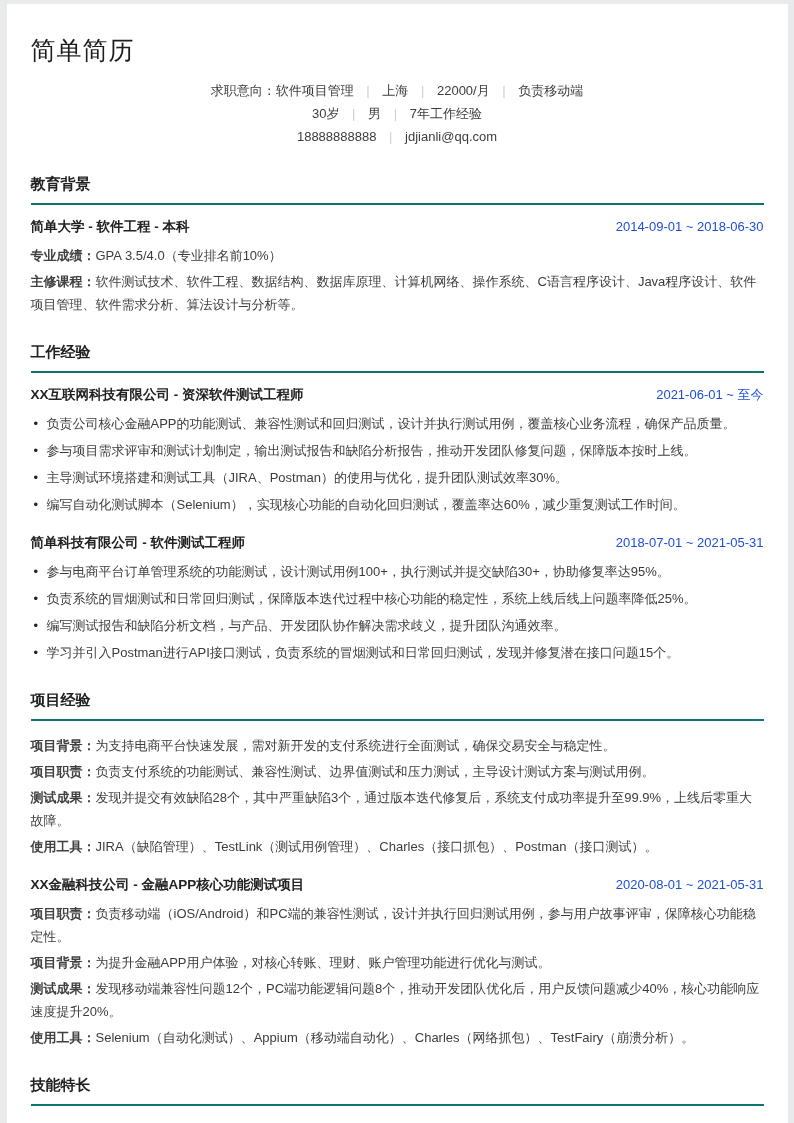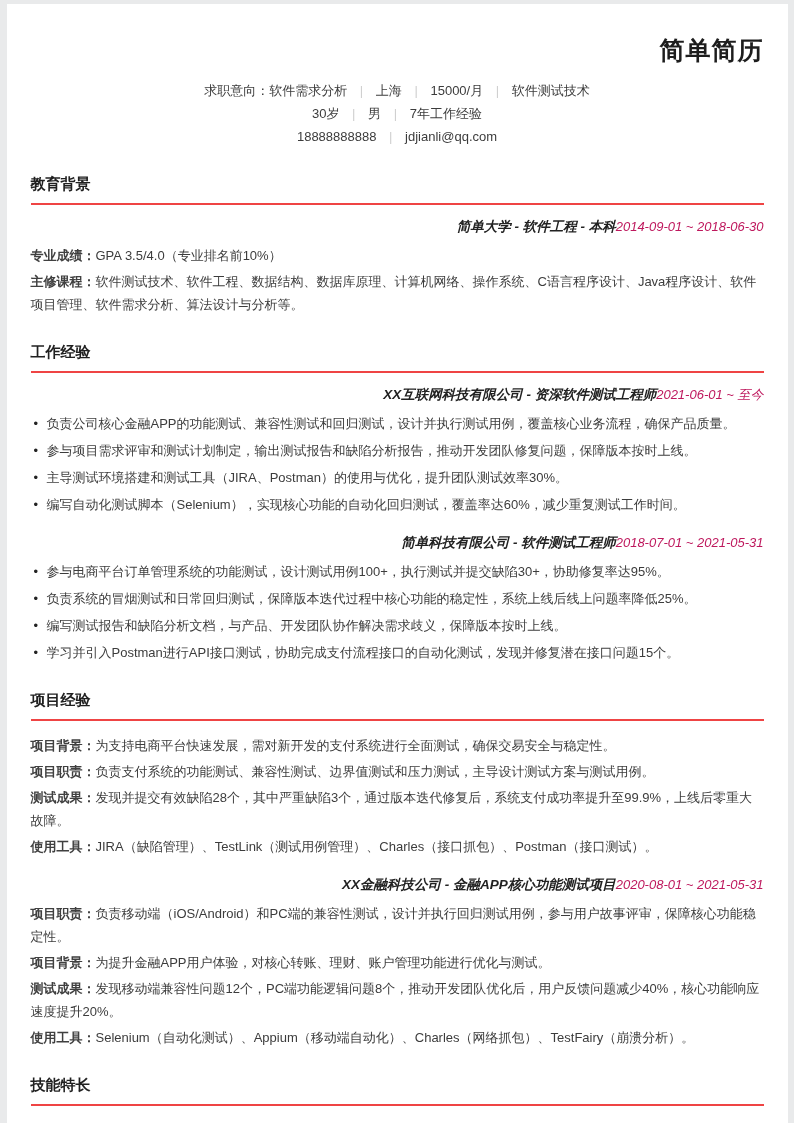--- a/index.html
+++ b/index.html
@@ -14,23 +14,23 @@
   .page {
     width: 781px;
     min-height: 1120px;
     margin: 4px auto 0;
     background: #ffffff;
     padding: 30px 24px 24px;
   }
   
   .resume-title {
     margin: 0 0 12px;
-    text-align: right;
+    text-align: left;
     font-size: 25px;
-    font-weight: 700;
+    font-weight: 400;
     color: #1d1d1d;
     letter-spacing: 1px;
   }
   .hline {
     text-align: center;
     font-size: 13px;
     color: #3c3c3c;
     line-height: 23px;
   }
   .sep {
@@ -39,38 +39,37 @@
   }
   .header-block { margin-bottom: 14px; }
   
   .section { margin-top: 27px; }
   .sec-title {
     margin: 0 0 13px;
     padding-bottom: 9px;
     font-size: 15px;
     font-weight: 700;
     color: #202020;
-    border-bottom: 2px solid #ef4444;
+    border-bottom: 2px solid #0f766e;
   }
   .entry + .entry { margin-top: 18px; }
   .entry-head {
     display: flex;
-    justify-content: flex-end;
+    justify-content: space-between;
     align-items: baseline;
     margin-bottom: 8px;
-    font-style: italic;
   }
   .entry-name {
     font-size: 13.5px;
     font-weight: 700;
     color: #222222;
   }
   .entry-date {
     font-size: 13px;
-    color: #be185d;
+    color: #1d4ed8;
     white-space: nowrap;
   }
   
   .bullets { list-style: none; margin: 0; padding: 0; }
   .bullets li {
     display: flex;
     font-size: 13px;
     color: #3c3c3c;
     line-height: 23px;
     margin-bottom: 4px;
@@ -92,27 +91,27 @@
 </style>
 </head>
 <body>
 
 <div class="page">
 
   <div class="header-block">
     <h1 class="resume-title">简单简历</h1>
 
     <div class="hline">
-      <span>求职意向：</span><span>软件需求分析</span>
+      <span>求职意向：</span><span>软件项目管理</span>
       <span class="sep">|</span>
       <span>上海</span>
       <span class="sep">|</span>
-      <span>15000/月</span>
-      <span class="sep">|</span>
-      <span>软件测试技术</span>
+      <span>22000/月</span>
+      <span class="sep">|</span>
+      <span>负责移动端</span>
     </div>
 
     <div class="hline">
       <span>30岁</span>
       <span class="sep">|</span>
       <span>男</span>
       <span class="sep">|</span>
       <span>7年工作经验</span>
     </div>
 
@@ -177,25 +176,25 @@
         <li>
             <span class="dot">•</span>
             <span class="btxt">参与电商平台订单管理系统的功能测试，设计测试用例100+，执行测试并提交缺陷30+，协助修复率达95%。</span>
           </li>
         <li>
             <span class="dot">•</span>
             <span class="btxt">负责系统的冒烟测试和日常回归测试，保障版本迭代过程中核心功能的稳定性，系统上线后线上问题率降低25%。</span>
           </li>
         <li>
             <span class="dot">•</span>
-            <span class="btxt">编写测试报告和缺陷分析文档，与产品、开发团队协作解决需求歧义，保障版本按时上线。</span>
-          </li>
-        <li>
-            <span class="dot">•</span>
-            <span class="btxt">学习并引入Postman进行API接口测试，协助完成支付流程接口的自动化测试，发现并修复潜在接口问题15个。</span>
+            <span class="btxt">编写测试报告和缺陷分析文档，与产品、开发团队协作解决需求歧义，提升团队沟通效率。</span>
+          </li>
+        <li>
+            <span class="dot">•</span>
+            <span class="btxt">学习并引入Postman进行API接口测试，负责系统的冒烟测试和日常回归测试，发现并修复潜在接口问题15个。</span>
           </li>
       </ul>
     </div>
   </div>
 
   <div class="section">
     <h2 class="sec-title">项目经验</h2>
 
     <div class="entry">
       <div class="dline">

